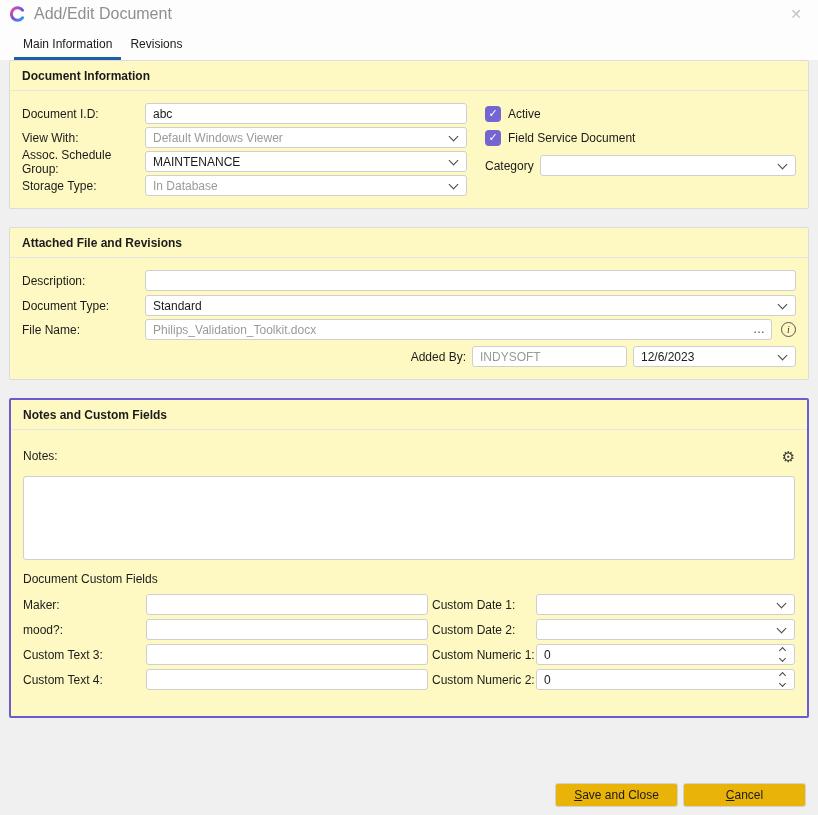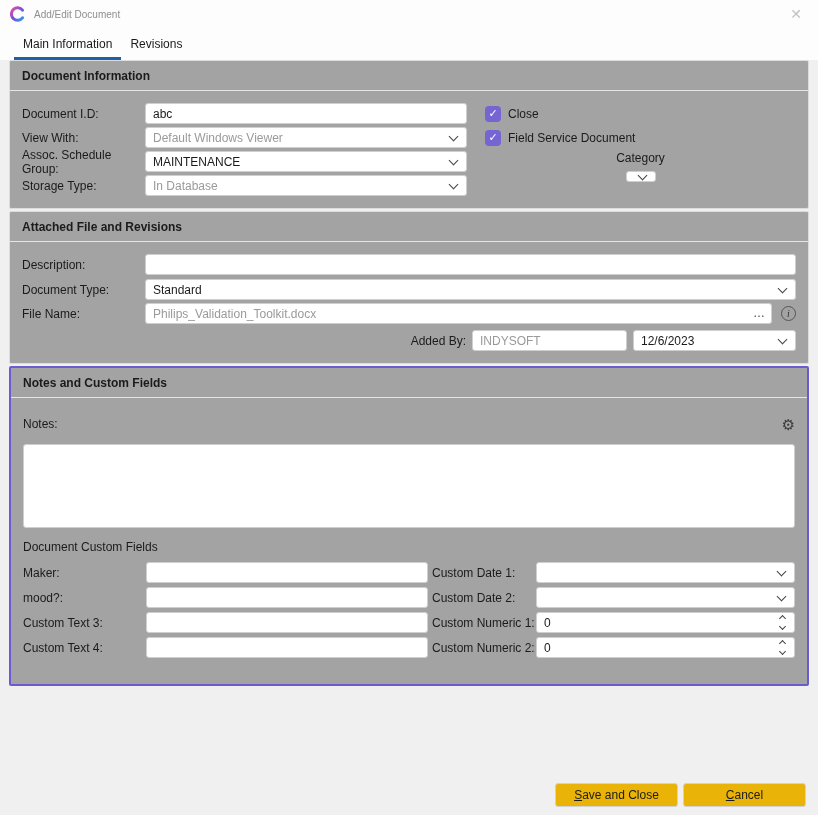--- a/index.html
+++ b/index.html
@@ -9,30 +9,30 @@
     font-family: "Liberation Sans", sans-serif;
     font-size: 12px;
     color: #1b1b1b;
     position: relative;
     overflow: hidden;
   }
 
   
   .titlebar { height: 28px; background: #fdfdfd; display: flex; align-items: center; padding: 0 10px; gap: 8px; }
   .logo { width: 16px; height: 16px; flex: none; display: flex; }
-  .title { color: #8f8f8f; font-size: 10px; }
+  .title { color: #8f8f8f; font-size: 16px; }
   .close { margin-left: auto; color: #c2c2c2; font-size: 14px; padding: 1px 6px; cursor: pointer; }
 
   
   .tabs { background: #fdfdfd; display: flex; padding-left: 14px; height: 32px; align-items: stretch; }
   .tab { padding: 9px 9px 6px; cursor: pointer; border-bottom: 3px solid transparent; color: #1b1b1b; }
   .tab.active { border-bottom-color: #1f5fa8; }
 
   
-  .section { background: #a3a3a3; border: 1px solid #dcdcdc; border-radius: 2px; margin: 0 9px 2px; }
+  .section { background: #fef9c3; border: 1px solid #dcdcdc; border-radius: 2px; margin: 0 9px 18px; }
   .section.highlight { border: 2px solid #6a5bd0; }
   .section-h { font-weight: bold; padding: 8px 12px 7px; border-bottom: 1px solid #e6e6e6; }
   .section-b { padding: 12px; }
   .section.highlight .section-b { padding-bottom: 22px; }
 
   .two-col { display: flex; }
   .col-left { width: 445px; flex: none; }
   .col-right { flex: 1; padding-left: 18px; }
 
   .frow { display: flex; align-items: center; margin-bottom: 3px; height: 21px; }
@@ -49,21 +49,21 @@
 
   .combo { display: flex; align-items: center; justify-content: space-between; gap: 4px; cursor: pointer; min-width: 0; }
   .combo-text { overflow: hidden; white-space: nowrap; }
   .chevron { width: 9px; height: 9px; flex: none; position: relative; margin-right: 1px; }
   .chevron::before { content: ""; position: absolute; left: 1px; top: 0; width: 6px; height: 6px;
     border-right: 1.3px solid #444; border-bottom: 1.3px solid #444; transform: rotate(45deg); }
 
   .checkrow { display: flex; align-items: center; gap: 7px; height: 21px; margin-bottom: 3px; }
   .checkbox { width: 16px; height: 16px; border-radius: 4px; background: #7565d2; color: #fff;
     display: flex; align-items: center; justify-content: center; font-size: 11px; cursor: pointer; flex: none; }
-  .catrow { display: flex; align-items: center; gap: 6px; height: 29px; flex-direction: column; }
+  .catrow { display: flex; align-items: center; gap: 6px; height: 29px; }
   .catrow .combo { flex: 1; }
 
   .filewrap { flex: 1; position: relative; min-width: 0; }
   .filewrap .tinput { width: 100%; padding-right: 28px; }
   .browse-btn { position: absolute; right: 3px; top: 2px; width: 20px; height: 16px; display: flex;
     align-items: center; justify-content: center; color: #444; cursor: pointer; border-radius: 2px; }
   .info-icon { width: 15px; height: 15px; border: 1px solid #555; border-radius: 50%; flex: none;
     display: flex; align-items: center; justify-content: center; font-size: 10px; font-style: italic;
     font-family: "Liberation Serif", serif; margin-left: 9px; cursor: pointer; color: #333; }
 
@@ -149,21 +149,21 @@
             <span class="combo-text">In Database</span>
             <span class="chevron"></span>
           </div>
         </div>
       </div>
       <div class="col-right">
         <div class="checkrow">
           <span class="checkbox">
             <span>✓</span>
           </span>
-          <span>Close</span>
+          <span>Active</span>
         </div>
         <div class="checkrow">
           <span class="checkbox">
             <span>✓</span>
           </span>
           <span>Field Service Document</span>
         </div>
         <div class="catrow">
           <span>Category</span>
           <div class="combo">

